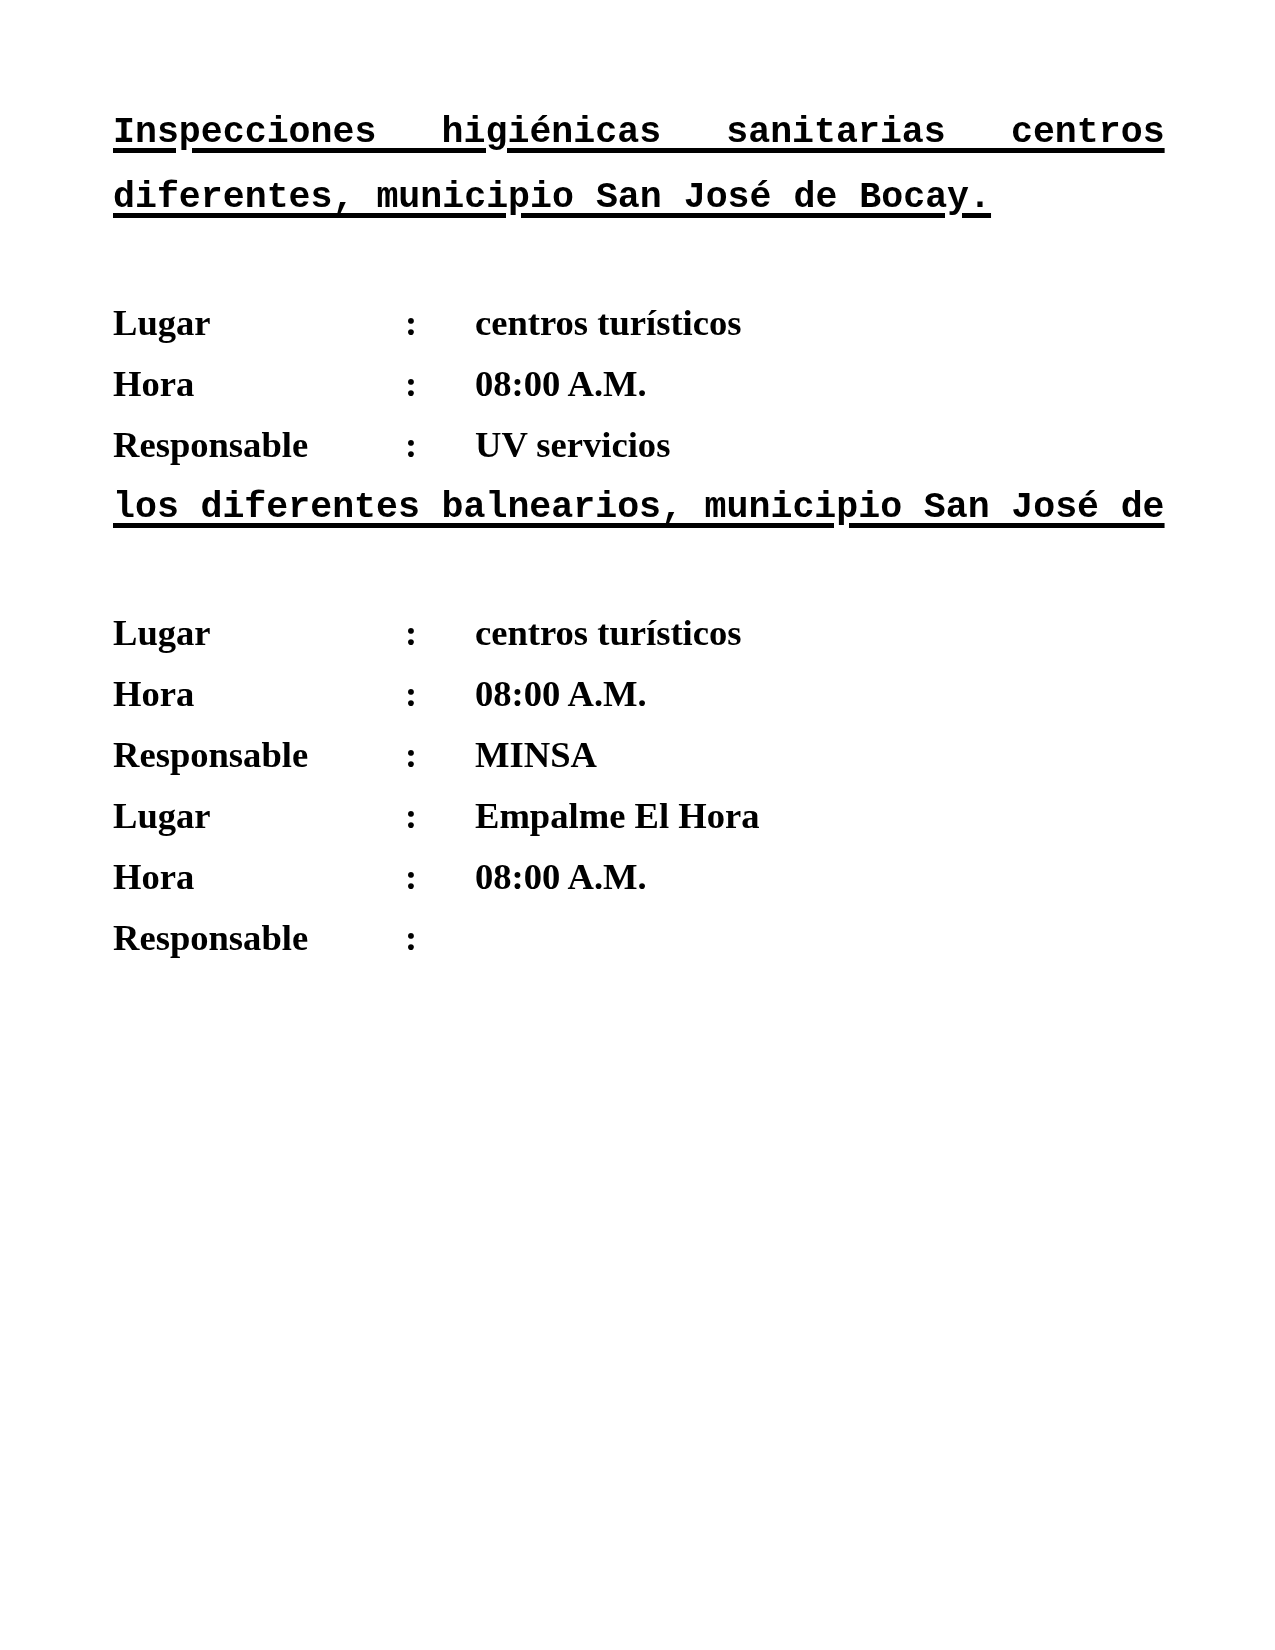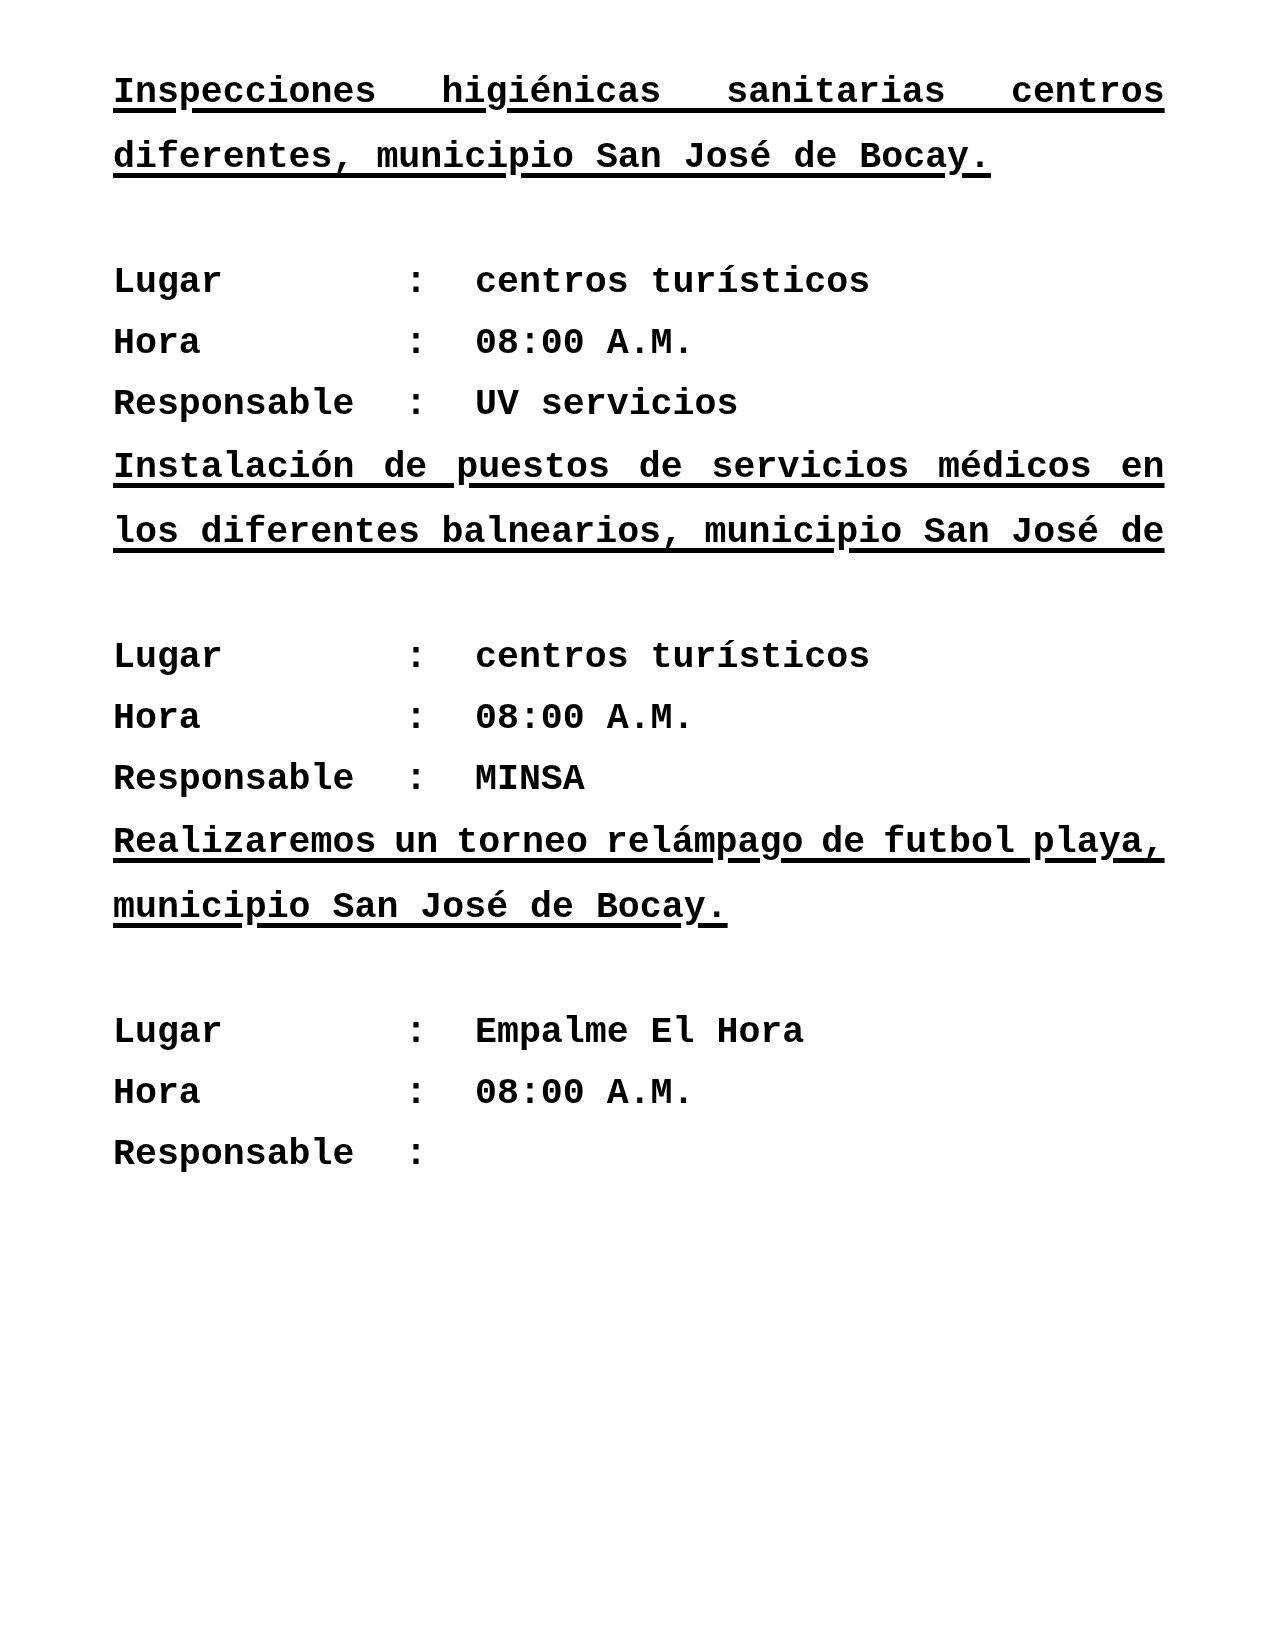--- a/index.html
+++ b/index.html
@@ -3,21 +3,21 @@
 <meta charset="utf-8">
 <style>
   html, body { margin: 0; padding: 0; background: #ffffff; }
   .page {
     position: relative;
     width: 1275px;
     height: 1650px;
     background: #ffffff;
     overflow: hidden;
     box-sizing: border-box;
-    padding: 60px 0 0 113px;
+    padding: 100px 0 0 113px;
     font-family: "Liberation Mono", "DejaVu Sans Mono", monospace;
     font-weight: bold;
     color: #000000;
   }
   .content { width: 1052px; }
 
   .section-title {
     margin: 0 0 62px 0;
   }
   .title-line {
@@ -26,20 +26,21 @@
     line-height: 65px;
     white-space: pre;
     text-decoration: underline;
     text-decoration-thickness: 5px;
     text-underline-offset: 6px;
     text-decoration-color: #000000;
   }
 
   .details {
     margin: 0 0 58px 0;
+    font-family: Liberation Serif, serif;
   }
   .detail-row {
     display: grid;
     grid-template-columns: 292px 70px auto;
     font-size: 36.6px;
     line-height: 61px;
     white-space: pre;
   }
   .detail-row > span { display: block; white-space: pre; }
 
@@ -70,21 +71,20 @@
         <div class="detail-row">
           <span>Responsable</span>
           <span>:</span>
           <span>UV servicios</span>
         </div>
       </div>
     </div>
 
     <div class="section">
       <div class="section-title">
-        <span class="title-line justify-line" style="word-spacing: 6.97333px;">Instalación de puestos de servicios médicos en</span>
         <span class="title-line justify-line" style="word-spacing: -0.346667px;">los diferentes balnearios, municipio San José de</span>
       </div>
       <div class="details">
         <div class="detail-row">
           <span>Lugar</span>
           <span>:</span>
           <span>centros turísticos</span>
         </div>
         <div class="detail-row">
           <span>Hora</span>
@@ -93,24 +93,20 @@
         </div>
         <div class="detail-row">
           <span>Responsable</span>
           <span>:</span>
           <span>MINSA</span>
         </div>
       </div>
     </div>
 
     <div class="section">
-      <div class="section-title">
-        <span class="title-line justify-line" style="word-spacing: -4.00667px;">Realizaremos un torneo relámpago de futbol playa,</span>
-        <span class="title-line">municipio San José de Bocay.</span>
-      </div>
       <div class="details">
         <div class="detail-row">
           <span>Lugar</span>
           <span>:</span>
           <span>Empalme El Hora</span>
         </div>
         <div class="detail-row">
           <span>Hora</span>
           <span>:</span>
           <span>08:00 A.M.</span>

